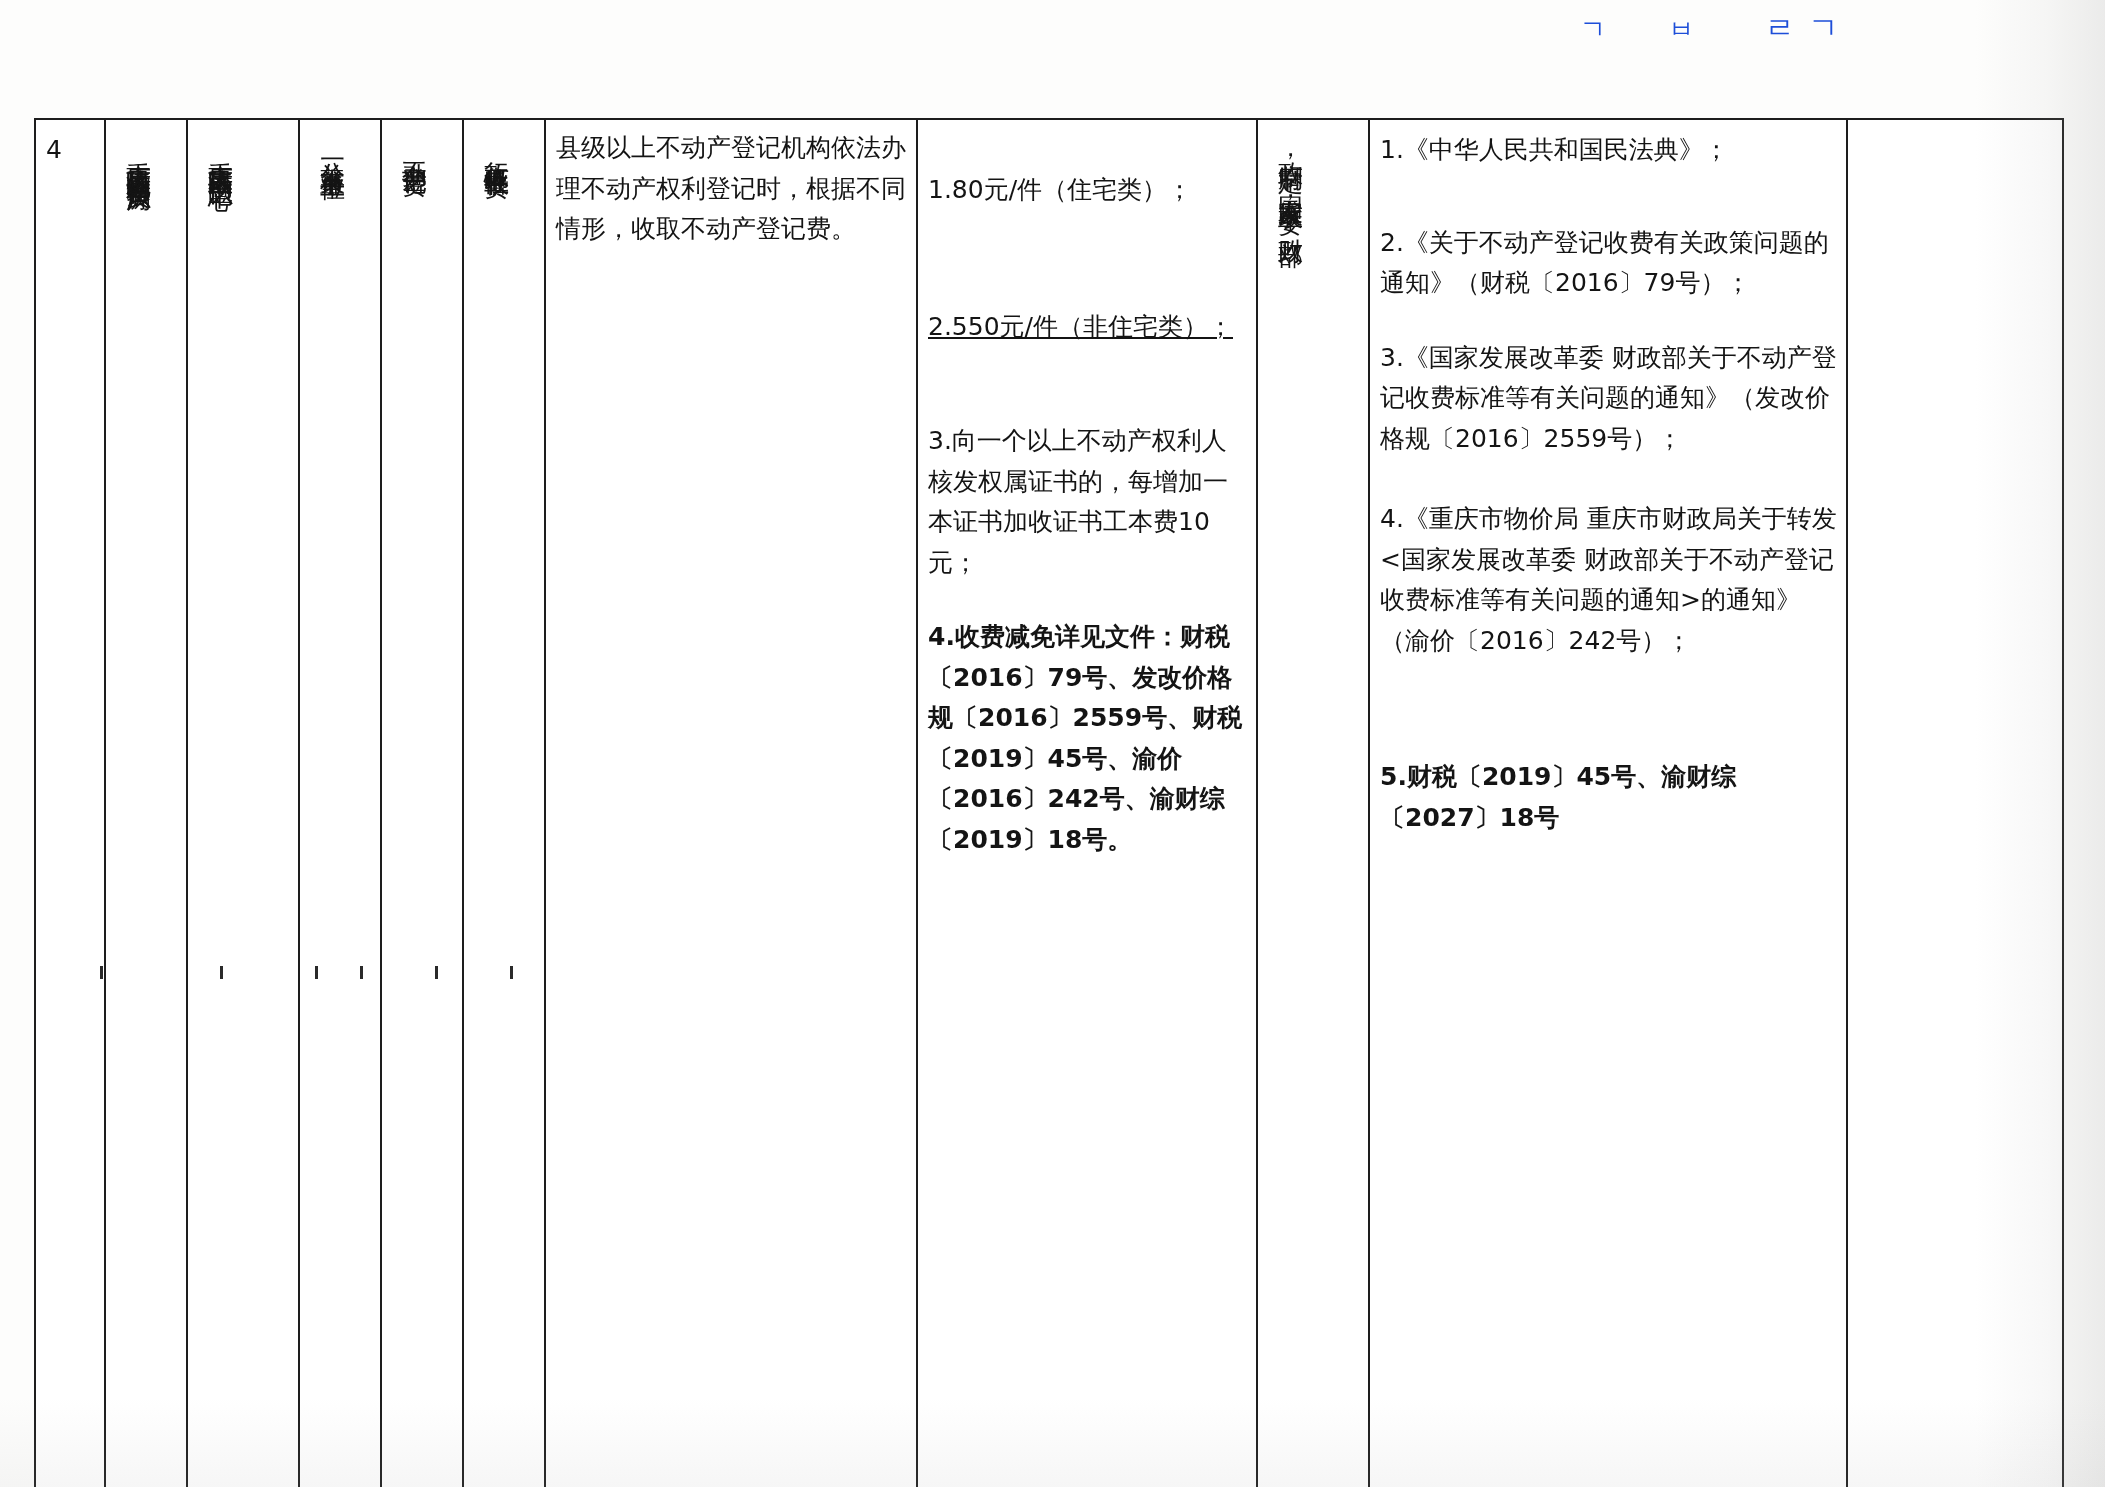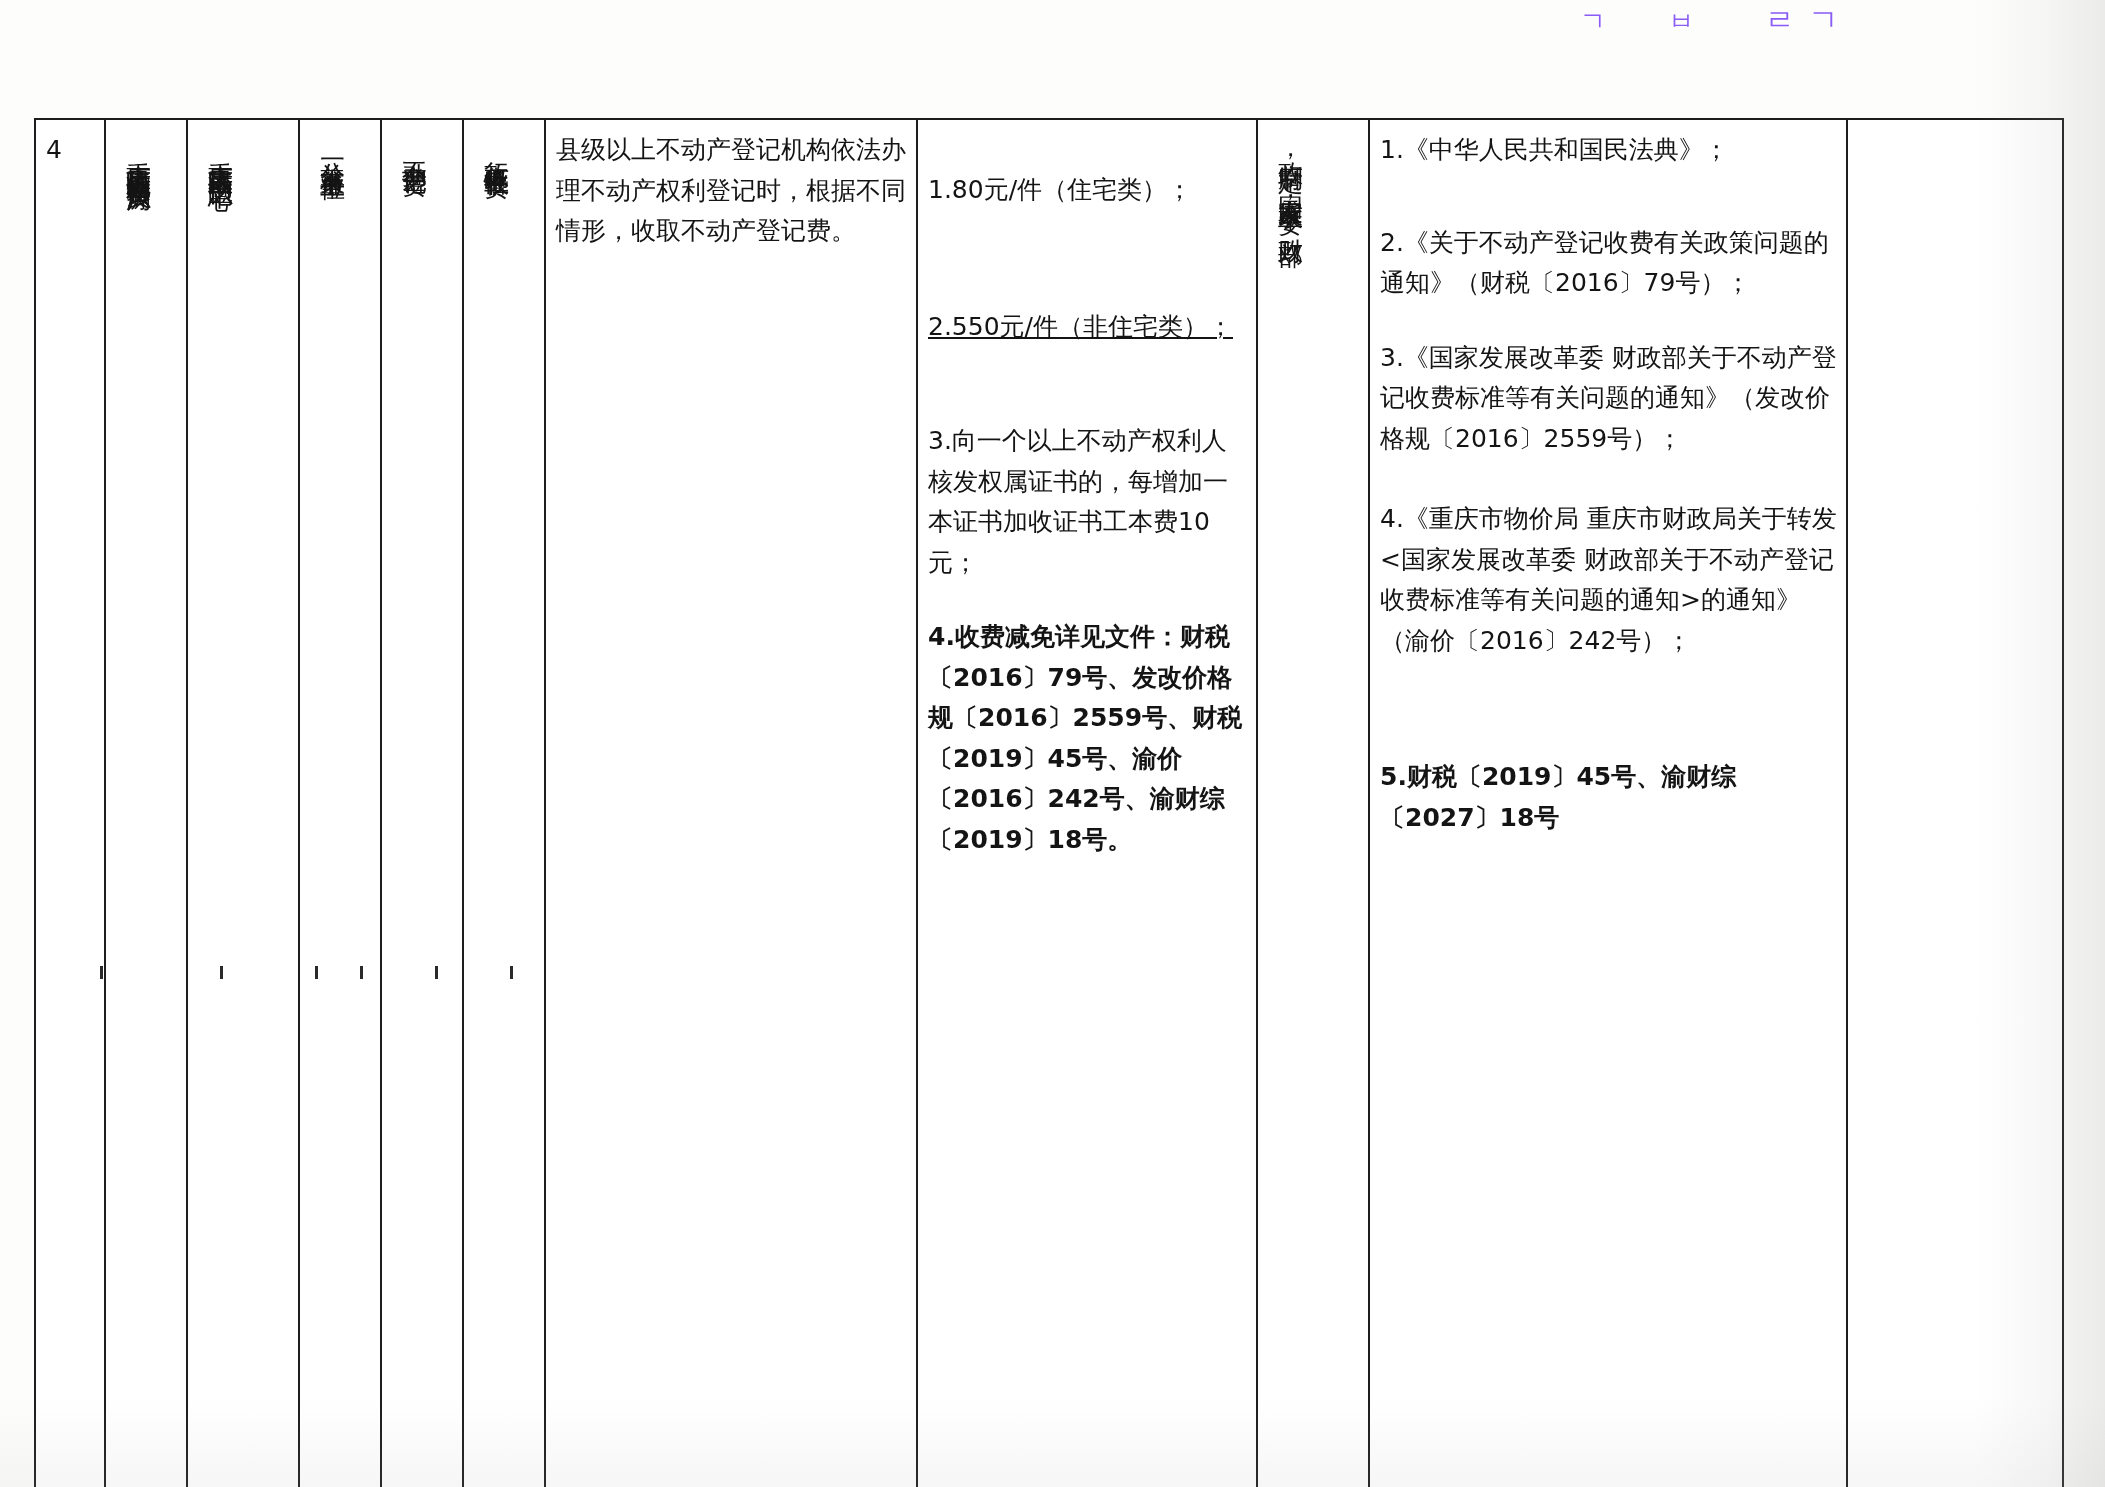--- a/index.html
+++ b/index.html
@@ -32,25 +32,25 @@
     position: absolute;
     left: 0; bottom: 0;
     width: 100%; height: 90px;
     background: linear-gradient(to bottom, rgba(255,255,255,0), rgba(170,170,170,0.10));
     pointer-events: none;
   }
 
   
   .top-marks {
     position: absolute;
-    top: 0;
+    top: 8px;
     left: 1580px;
     width: 360px;
     height: 46px;
-    color: #8b5cf6;
+    color: #1d4ed8;
     font-size: 26px;
     letter-spacing: 14px;
     font-family: "DejaVu Serif", "Liberation Serif", serif;
     white-space: nowrap;
   }
   .top-marks .m2 { margin-left: 26px; letter-spacing: 2px; }
   .top-marks .m3 { margin-left: 46px; font-size: 30px; }
 
   
   .qr-wrap {
@@ -132,21 +132,21 @@
   td.c-last   { width: 196px; }
 
   .c-no { font-size: 24px; padding-left: 14px; }
 
   .blk { margin: 0 0 34px 0; }
   .blk:last-child { margin-bottom: 0; font-weight: bold; }
   .gap-lg { margin-bottom: 74px; text-decoration: underline; }
   .gap-xl { margin-bottom: 96px; margin-top: 40px; }
   .gap-xxl { margin-bottom: 52px; }
 
-  .desc-text { white-space: pre-wrap; }
+  .desc-text { white-space: pre-wrap; font-family: Liberation Mono, monospace; }
 
   
   .bottom-ticks {
     position: absolute;
     left: 60px;
     top: 966px;
     width: 1900px;
     height: 14px;
   }
   .tick {

